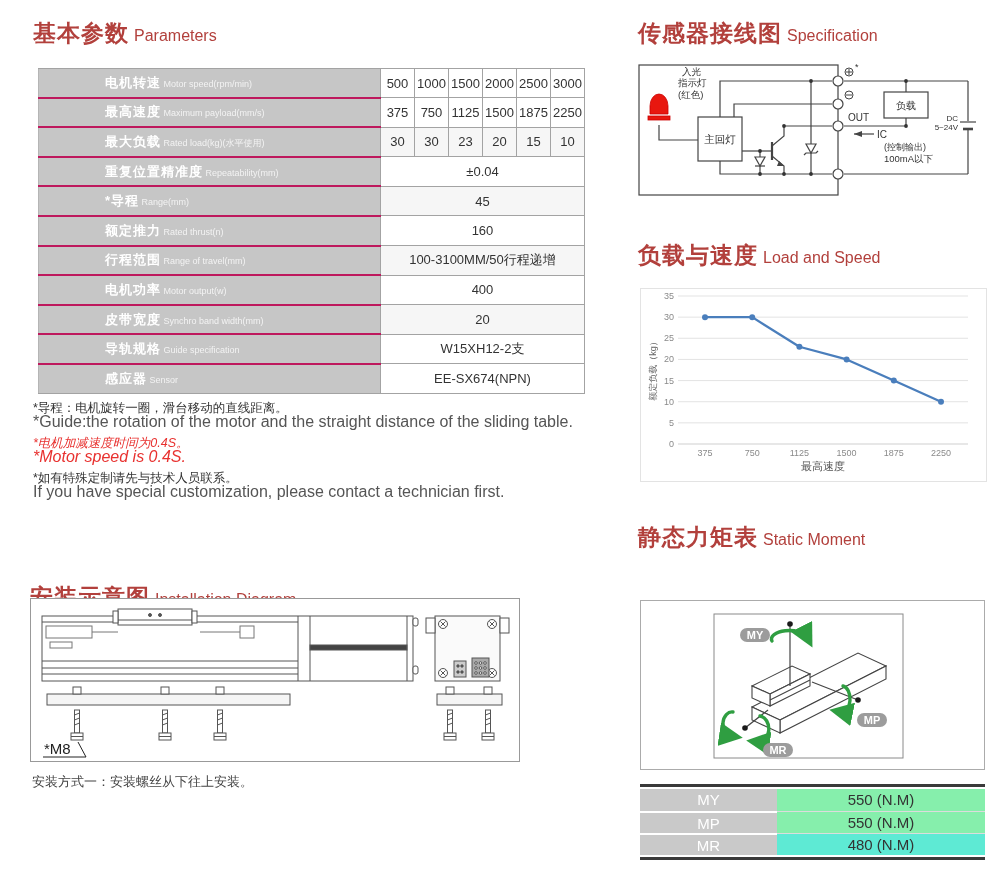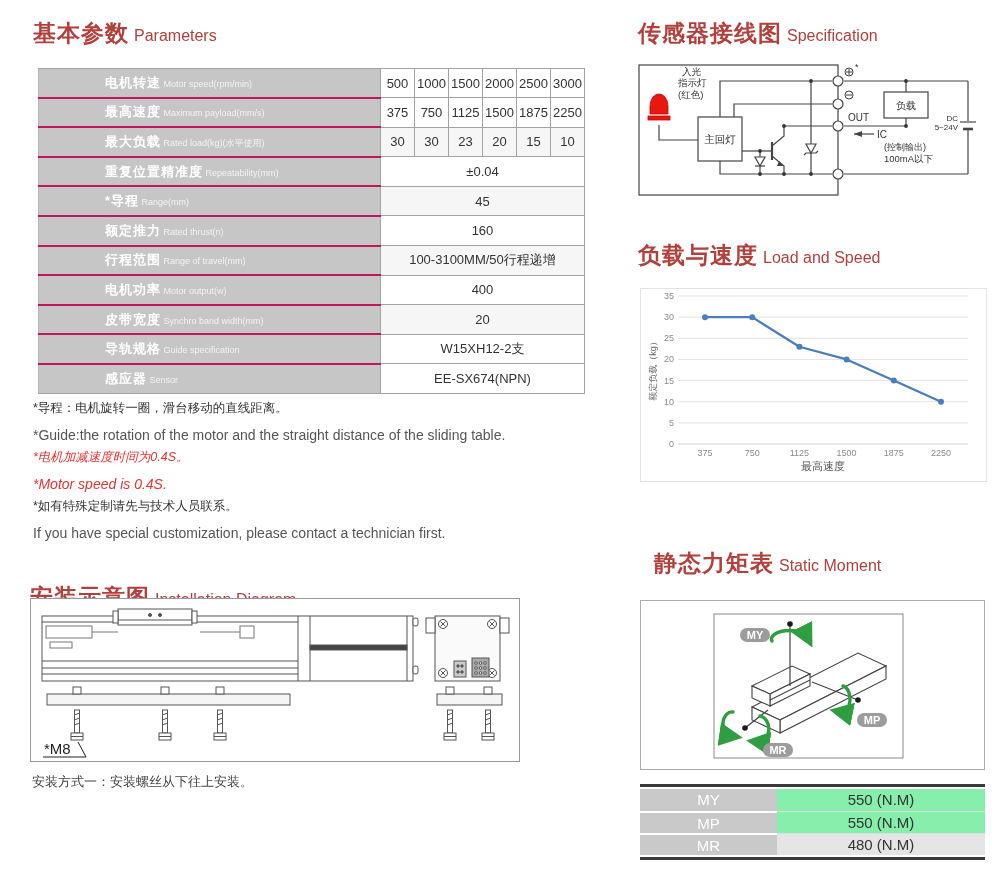--- a/index.html
+++ b/index.html
@@ -15,36 +15,36 @@
   .p-table td.lbl{background:#c6c6c6;text-align:left;padding-left:66px;border-top:2px solid #fff;border-bottom:2px solid #be185d;border-left:1px solid #b5b5b5;}
   .p-table tr:first-child td.lbl{border-top:1px solid #a3a3a3;}
   .p-table tr:last-child td.lbl{border-bottom:1px solid #a3a3a3;}
   .p-table .lzh{color:#fff;font-size:13px;font-weight:700;letter-spacing:1px;}
   .p-table .len{color:#f3f3f3;font-size:9px;}
   .p-table td.tint{background:#f6f6f6;}
   
   .notes{position:absolute;left:33px;top:401px;width:560px;}
   .note{margin-bottom:8px;}
   .note .nzh{font-size:12.5px;color:#333;line-height:14px;}
-  .note .nen{font-size:14px;color:#555;line-height:13px;margin-top:14px;}
+  .note .nen{font-size:16px;color:#555;line-height:13px;}
   .note.red .nzh,.note.red .nen{color:#e8312f;font-style:italic;}
   
   .abs{position:absolute;}
   
   .install-caption{position:absolute;left:32px;top:773px;font-size:13px;color:#444;}
   
   .chart-card{position:absolute;left:640px;top:288px;width:345px;height:192px;border:1px solid #e3e3e3;background:#fff;}
   
   .m-table{position:absolute;left:640px;top:784px;width:345px;border-top:3px solid #3a3a3a;border-bottom:3px solid #3a3a3a;padding:2px 0;}
   .m-row{display:flex;height:22px;line-height:22px;}
   .m-lbl{width:137px;background:#c9c9c9;color:#fff;text-align:center;font-size:15px;}
   .m-val{flex:1;text-align:center;font-size:15px;color:#333;background:#86efac;}
   .m-row+.m-row .m-lbl{border-top:2px solid #fff;}
   .m-row+.m-row .m-val{border-top:1px solid #dcdcdc;}
-  .m-row:nth-child(3) .m-val{background:#e5e5e5;}
+  .m-row:nth-child(3) .m-val{background:#5eead4;}
   svg text{font-family:"Liberation Sans","DejaVu Sans",sans-serif;}
 </style>
 </head>
 <body>
 
 <div class="page">
 
   <div class="sec-head" style="left:33px;top:18px;">
     <span class="zh">基本参数</span><span class="en">Parameters</span>
   </div>
@@ -393,21 +393,21 @@
           <rect x="452" y="135" width="12" height="7"></rect>
           <line x1="452" y1="138.5" x2="464" y2="138.5"></line>
         </g>
       </g>
 
     <text x="14" y="156" font-size="15" fill="#222">*M8</text>
     <polyline points="13,159 56,159 48,144" stroke="#222" stroke-width="1" fill="none"></polyline>
   </svg>
   <div class="install-caption">安装方式一：安装螺丝从下往上安装。</div>
 
-  <div class="sec-head" style="left:638px;top:548px;margin-left:16px;">
+  <div class="sec-head" style="left:638px;top:522px;">
     <span class="zh">静态力矩表</span><span class="en">Static Moment</span>
   </div>
   <svg class="abs" style="left:640px;top:600px;" width="345" height="170" viewBox="0 0 345 170">
     <defs>
       <marker id="garrow" markerWidth="7" markerHeight="7" refX="3.5" refY="3.5" orient="auto">
         <path d="M0,0 L7,3.5 L0,7 Z" fill="#2f9e41"></path>
       </marker>
     </defs>
     <rect x="0.5" y="0.5" width="344" height="169" fill="#fff" stroke="#ababab"></rect>
     <rect x="74" y="14" width="189" height="144" fill="#fff" stroke="#8a8a8a"></rect>

